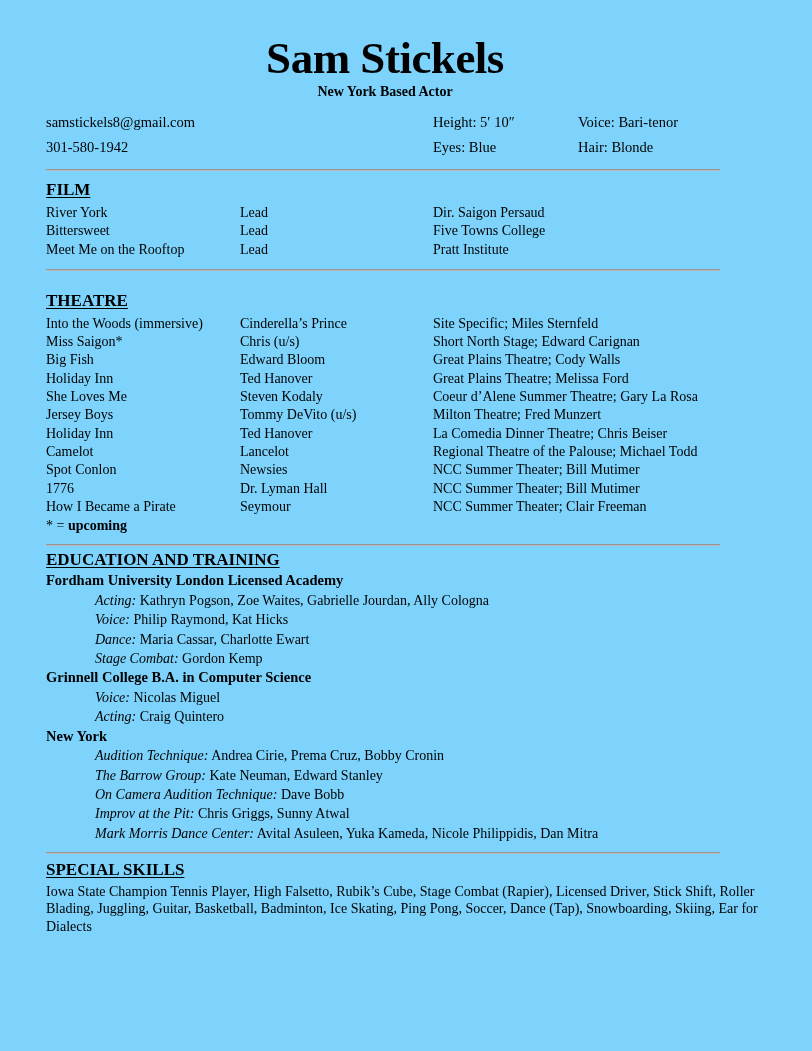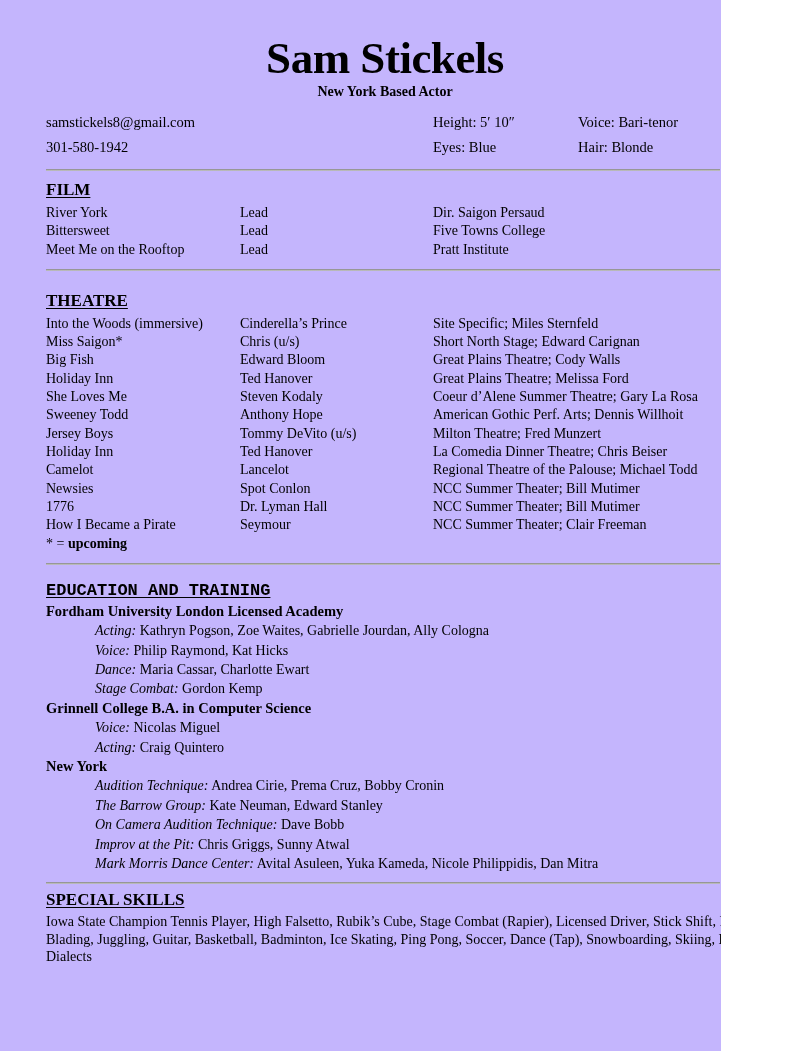--- a/index.html
+++ b/index.html
@@ -2,21 +2,21 @@
 <html><head>
 <meta charset="utf-8">
 <style>
   html, body { margin: 0; padding: 0; background: #ffffff; }
   body {
     width: 812px; height: 1051px;
     font-family: "Liberation Serif", "DejaVu Serif", serif;
     color: #000000;
     -webkit-font-smoothing: antialiased;
   }
-  .page { position: relative; width: 721px; height: 1051px; background: #c4b5fd; overflow: hidden; }
+  .page { position: relative; width: 812px; height: 1051px; background: #7dd3fc; overflow: hidden; }
   .content { padding: 0 42px 0 46px; }
 
   
   .header-block { width: 678px; }
   .actor-name {
     margin: 33px 0 0 0;
     font-size: 45px; font-weight: 700; line-height: 50px;
     text-align: center; letter-spacing: -0.5px;
   }
   .actor-tagline { margin-top: 1px; font-size: 14px; font-weight: 700; text-align: center; }
@@ -37,21 +37,21 @@
   .rule-3 { margin-top: 9px; }
   .rule-4 { margin-top: 9px; }
 
   
   .sec-heading {
     margin: 0; font-size: 17px; font-weight: 700; line-height: 20px;
     text-decoration: underline; text-underline-offset: 2px;
   }
   .sec-heading.film { margin-top: 9px; }
   .sec-heading.theatre { margin-top: 20px; }
-  .sec-heading.education { margin-top: 16px; margin-bottom: 1px; font-family: Liberation Mono, monospace; }
+  .sec-heading.education { margin-top: 4px; margin-bottom: 1px; }
   .sec-heading.skills { margin-top: 6px; }
 
   
   .credits { margin-top: 4px; }
   .credit-row {
     display: grid; grid-template-columns: 194px 193px auto;
     width: 724px; font-size: 14px; line-height: 18.3px;
   }
   .footnote { font-size: 14px; line-height: 18.3px; margin-top: 1px; }
   .footnote b { font-weight: 700; }
@@ -128,42 +128,37 @@
         <span>Holiday Inn</span>
         <span>Ted Hanover</span>
         <span>Great Plains Theatre; Melissa Ford</span>
       </div>
       <div class="credit-row">
         <span>She Loves Me</span>
         <span>Steven Kodaly</span>
         <span>Coeur d’Alene Summer Theatre; Gary La Rosa</span>
       </div>
       <div class="credit-row">
-        <span>Sweeney Todd</span>
-        <span>Anthony Hope</span>
-        <span>American Gothic Perf. Arts; Dennis Willhoit</span>
-      </div>
-      <div class="credit-row">
         <span>Jersey Boys</span>
         <span>Tommy DeVito (u/s)</span>
         <span>Milton Theatre; Fred Munzert</span>
       </div>
       <div class="credit-row">
         <span>Holiday Inn</span>
         <span>Ted Hanover</span>
         <span>La Comedia Dinner Theatre; Chris Beiser</span>
       </div>
       <div class="credit-row">
         <span>Camelot</span>
         <span>Lancelot</span>
         <span>Regional Theatre of the Palouse; Michael Todd</span>
       </div>
       <div class="credit-row">
+        <span>Spot Conlon</span>
         <span>Newsies</span>
-        <span>Spot Conlon</span>
         <span>NCC Summer Theater; Bill Mutimer</span>
       </div>
       <div class="credit-row">
         <span>1776</span>
         <span>Dr. Lyman Hall</span>
         <span>NCC Summer Theater; Bill Mutimer</span>
       </div>
       <div class="credit-row">
         <span>How I Became a Pirate</span>
         <span>Seymour</span>

